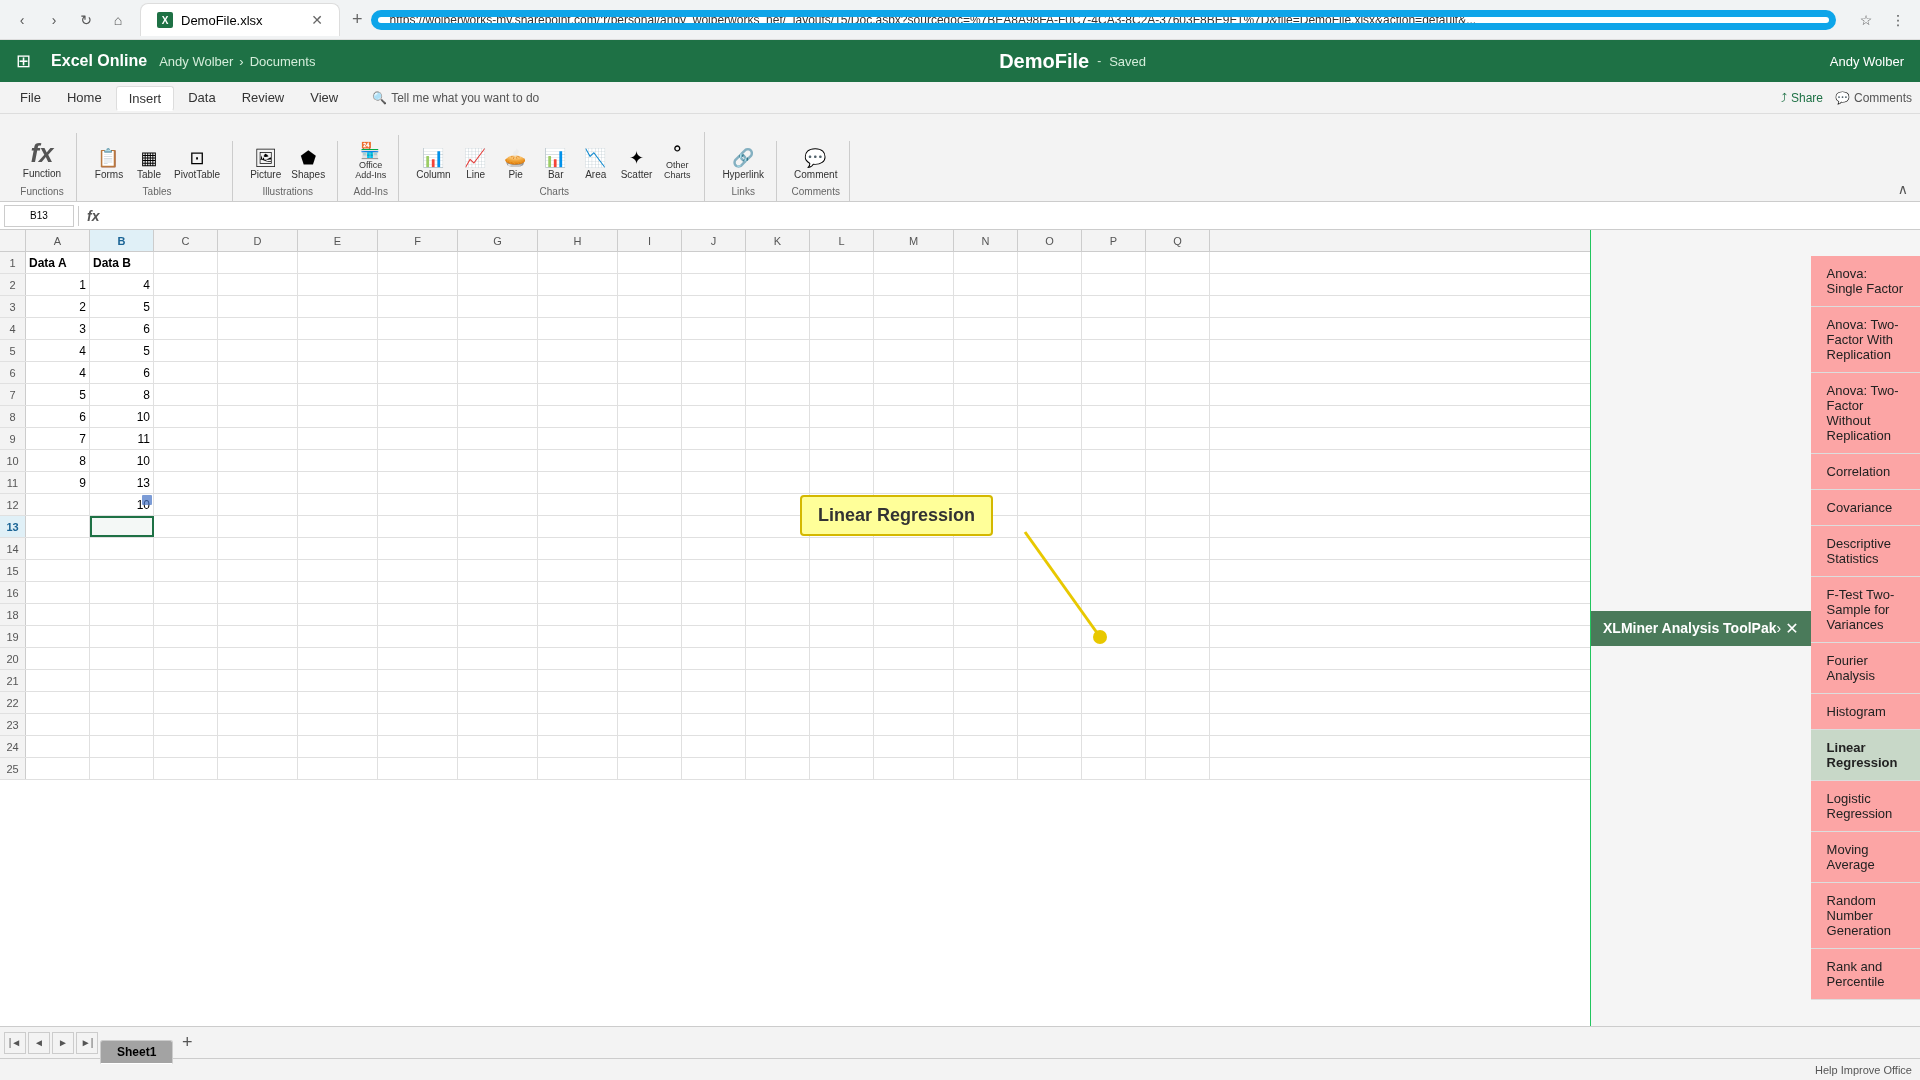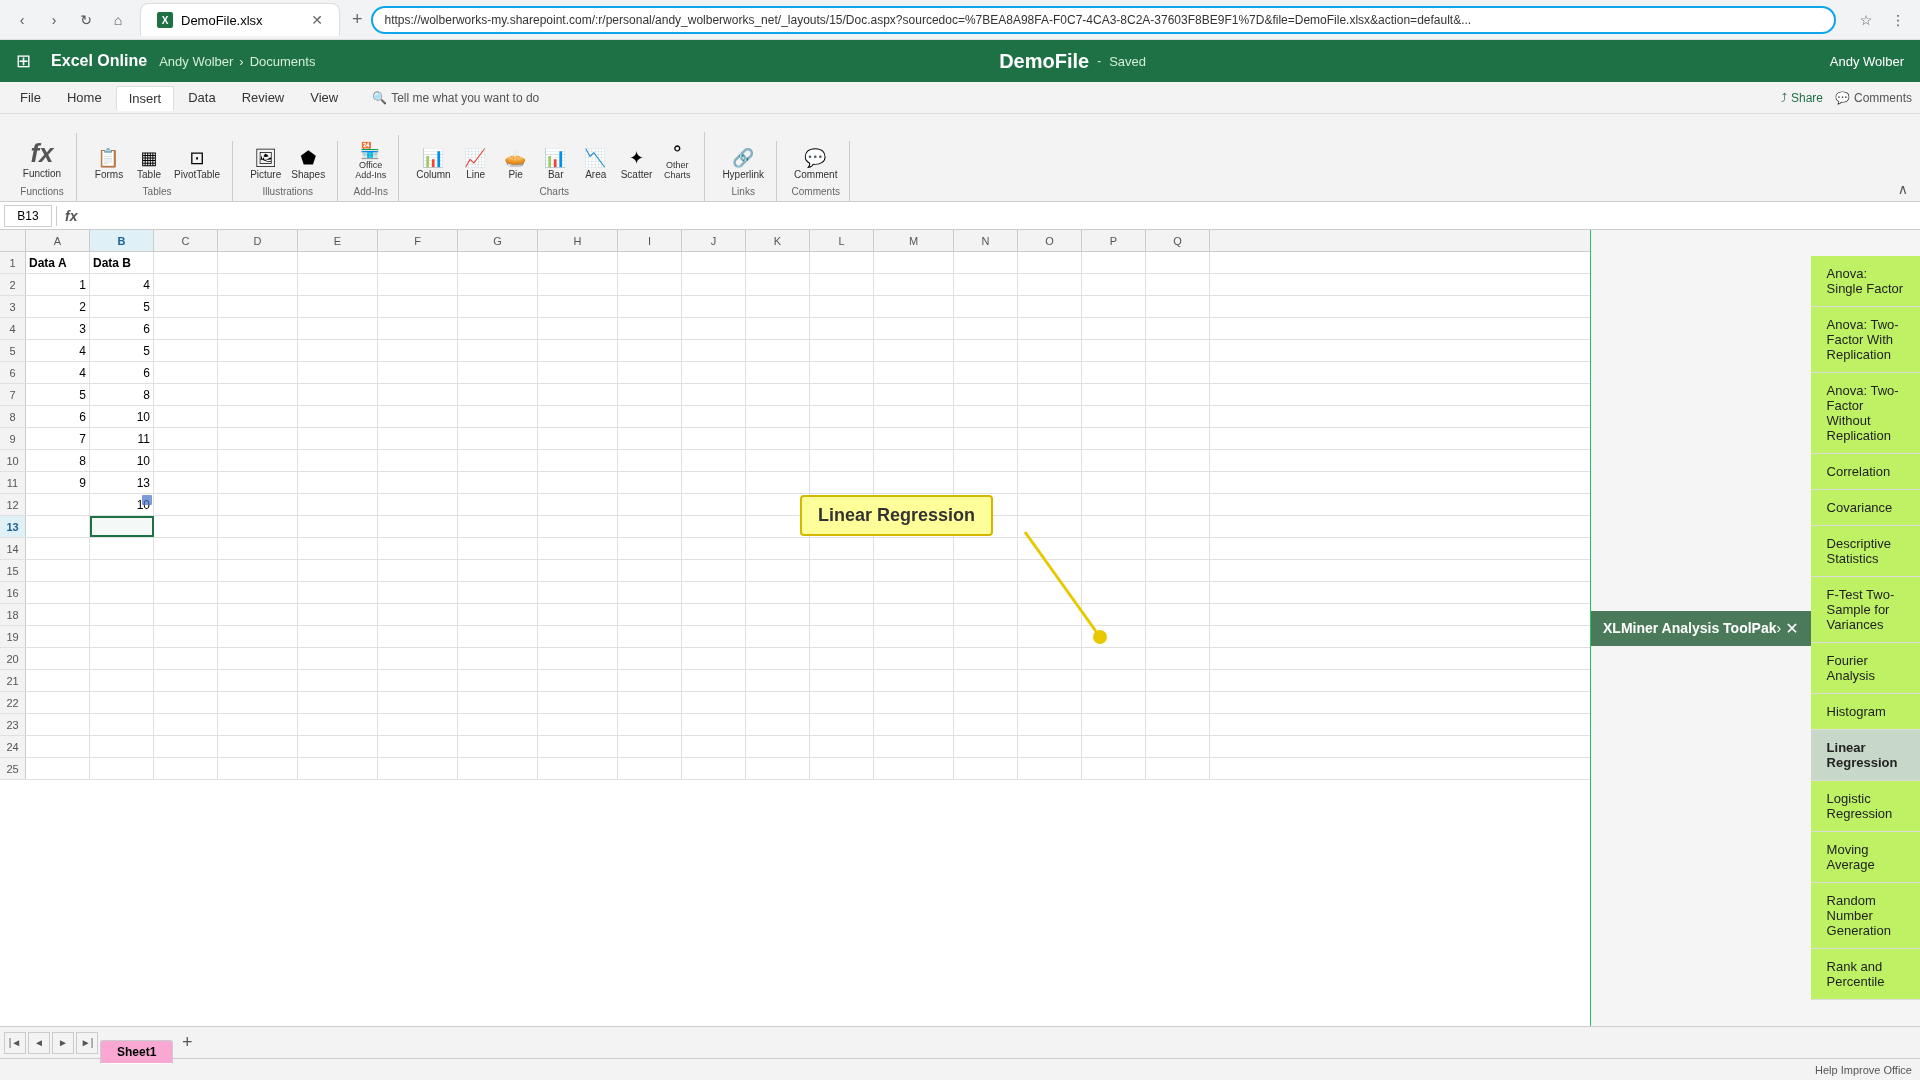--- a/index.html
+++ b/index.html
@@ -6,21 +6,21 @@
     body { font-family: 'Segoe UI', Arial, sans-serif; font-size: 12px; background: #fff; overflow: hidden; width: 1920px; height: 1080px; }
 
     
     .browser-bar { background: #f1f3f4; height: 40px; display: flex; align-items: center; padding: 0 8px; gap: 8px; border-bottom: 1px solid #ddd; }
     .browser-tab { background: #fff; border-radius: 8px 8px 0 0; padding: 8px 16px; display: flex; align-items: center; gap: 8px; font-size: 13px; border: 1px solid #ddd; border-bottom: none; min-width: 200px; }
     .tab-icon { width: 16px; height: 16px; background: #1e7145; display: inline-block; border-radius: 2px; }
     .tab-close { margin-left: auto; cursor: pointer; color: #666; font-size: 14px; }
     .new-tab { background: none; border: none; font-size: 18px; color: #666; cursor: pointer; margin-left: 4px; }
     .nav-buttons { display: flex; gap: 4px; align-items: center; }
     .nav-btn { width: 28px; height: 28px; border-radius: 50%; border: none; background: none; cursor: pointer; display: flex; align-items: center; justify-content: center; color: #555; font-size: 14px; }
-    .address-bar { flex: 1; height: 28px; border: 2px solid #0ea5e9; border-radius: 14px; padding: 0 12px; font-size: 12px; background: #fff; color: #333; }
+    .address-bar { flex: 1; height: 20px; border: 7px solid #0ea5e9; border-radius: 14px; padding: 0 12px; font-size: 12px; background: #fff; color: #333; }
     .browser-actions { display: flex; gap: 4px; margin-left: 8px; }
     .browser-action-btn { width: 28px; height: 28px; border-radius: 50%; border: none; background: none; cursor: pointer; display: flex; align-items: center; justify-content: center; color: #555; font-size: 14px; }
 
     
     .excel-header { background: #1e7145; color: #fff; height: 42px; display: flex; align-items: center; justify-content: space-between; padding: 0 16px; }
     .apps-icon { font-size: 18px; margin-right: 8px; }
     .breadcrumb { font-size: 13px; color: #d4edda; display: flex; align-items: center; gap: 6px; }
 
     
     .ribbon-menu { background: #f3f3f3; border-bottom: 1px solid #ddd; height: 32px; display: flex; align-items: center; padding: 0 8px; gap: 2px; }
@@ -38,21 +38,21 @@
     .ribbon-group-label { font-size: 10px; color: #666; margin-top: 4px; text-align: center; }
     .ribbon-btn { display: flex; flex-direction: column; align-items: center; padding: 3px 5px; cursor: pointer; border-radius: 3px; min-width: 44px; }
     .ribbon-btn .icon { font-size: 22px; line-height: 1; }
     .ribbon-btn .label { font-size: 10px; color: #333; margin-top: 2px; }
     .ribbon-btn-sm { display: flex; flex-direction: column; align-items: center; padding: 2px 4px; cursor: pointer; border-radius: 3px; min-width: 38px; }
     .ribbon-btn-sm .icon { font-size: 18px; }
     .ribbon-btn-sm .label { font-size: 10px; text-align: center; color: #333; }
 
     
     .formula-bar { height: 28px; display: flex; align-items: center; background: #fff; border-bottom: 1px solid #ccc; padding: 0 4px; gap: 4px; }
-    .cell-ref { width: 48px; border: 1px solid #ccc; height: 22px; padding: 0 4px; font-size: 12px; text-align: center; }
+    .cell-ref { width: 70px; border: 1px solid #ccc; height: 22px; padding: 0 4px; font-size: 10px; text-align: center; }
     .formula-divider { width: 1px; height: 20px; background: #ccc; }
     .fx-icon { font-size: 14px; color: #555; padding: 0 4px; font-style: italic; font-weight: bold; }
     .formula-input { flex: 1; border: none; outline: none; font-size: 12px; }
     
     
     .sheet-container { flex: 1; overflow: hidden; display: flex; flex-direction: column; }
     .col-headers { display: flex; height: 22px; background: #f3f3f3; border-bottom: 1px solid #ccc; }
     .row-num-header { width: 26px; min-width: 26px; border-right: 1px solid #ccc; }
     .col-header { border-right: 1px solid #ccc; display: flex; align-items: center; justify-content: center; font-size: 11px; color: #555; background: #f3f3f3; }
     .col-header.active { background: #e0f0f7; color: #1a6496; font-weight: 600; }
@@ -97,29 +97,29 @@
     .cell-o { width: 64px; min-width: 64px; }
     .cell-p { width: 64px; min-width: 64px; }
     .cell-q { width: 64px; min-width: 64px; }
     .num-right { justify-content: flex-end; }
     .bold { font-weight: 600; }
 
     
     .sheet-tabs-bar { height: 32px; background: #f3f3f3; border-top: 1px solid #ccc; display: flex; align-items: center; padding: 0 4px; gap: 2px; }
     .sheet-nav-btn { background: none; border: 1px solid #ccc; width: 22px; height: 22px; cursor: pointer; font-size: 10px; display: flex; align-items: center; justify-content: center; color: #555; }
     .sheet-tab { background: #fff; border: 1px solid #ccc; border-bottom: none; padding: 4px 16px; font-size: 12px; cursor: pointer; border-radius: 3px 3px 0 0; }
-    .sheet-tab.active { background: #f9a8d4; font-weight: 600; border-bottom: 1px solid #fff; margin-bottom: -1px; margin-top: 18px; }
+    .sheet-tab.active { background: #a3a3a3; font-weight: 600; border-bottom: 1px solid #fff; margin-bottom: -1px; margin-top: 18px; }
     .add-sheet-btn { background: none; border: none; font-size: 18px; color: #555; cursor: pointer; width: 24px; height: 24px; display: flex; align-items: center; justify-content: center; border-radius: 50%; }
 
     
     .xlminer-panel { width: 330px; min-width: 330px; border-left: 1px solid #22c55e; background: #f5f5f5; display: flex; flex-direction: row; align-items: center; }
     .xlminer-header { background: #4a7a5a; color: #fff; padding: 8px 12px; font-size: 14px; font-weight: 600; display: flex; justify-content: space-between; align-items: center; }
     .xlminer-close { background: none; border: none; color: #fff; font-size: 16px; cursor: pointer; }
     .xlminer-expand { background: none; border: none; color: #fff; font-size: 14px; cursor: pointer; margin-right: 4px; }
-    .xlminer-item { padding: 10px 16px; border-bottom: 1px solid #ddd; cursor: pointer; font-size: 13px; color: #222; background: #bef264; }
+    .xlminer-item { padding: 10px 16px; border-bottom: 1px solid #ddd; cursor: pointer; font-size: 13px; color: #222; background: #fca5a5; }
     .xlminer-item.selected { background: #c8d8c8; font-weight: 600; }
     .callout-box { position: absolute; background: #ffff99; border: 2px solid #d4b800; border-radius: 4px; padding: 8px 16px; font-size: 18px; font-weight: 600; color: #333; white-space: nowrap; z-index: 100; }
 
     
     .status-bar { height: 22px; background: #f3f3f3; border-top: 1px solid #ccc; display: flex; align-items: center; justify-content: flex-end; padding: 0 8px; }
     .help-improve { font-size: 11px; color: #555; cursor: pointer; }
     .section-divider { width: 1px; background: #ccc; margin: 4px 0; }
 
     
     .arrow-svg { position: absolute; pointer-events: none; }

